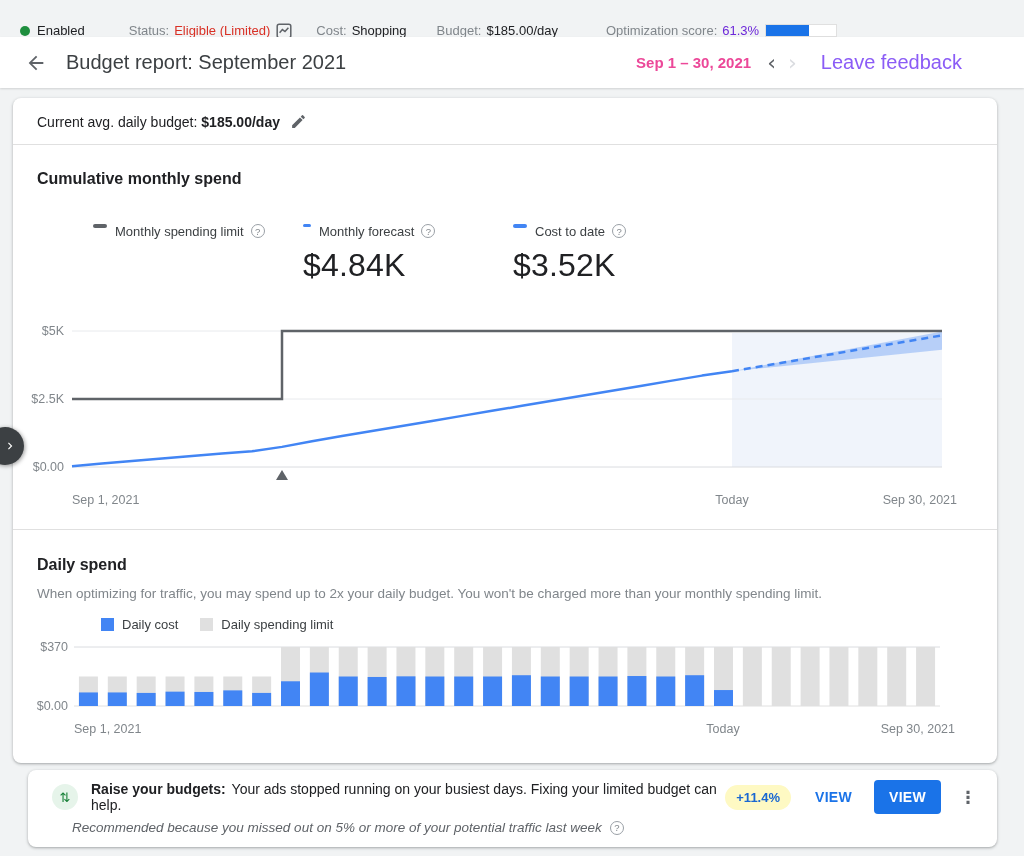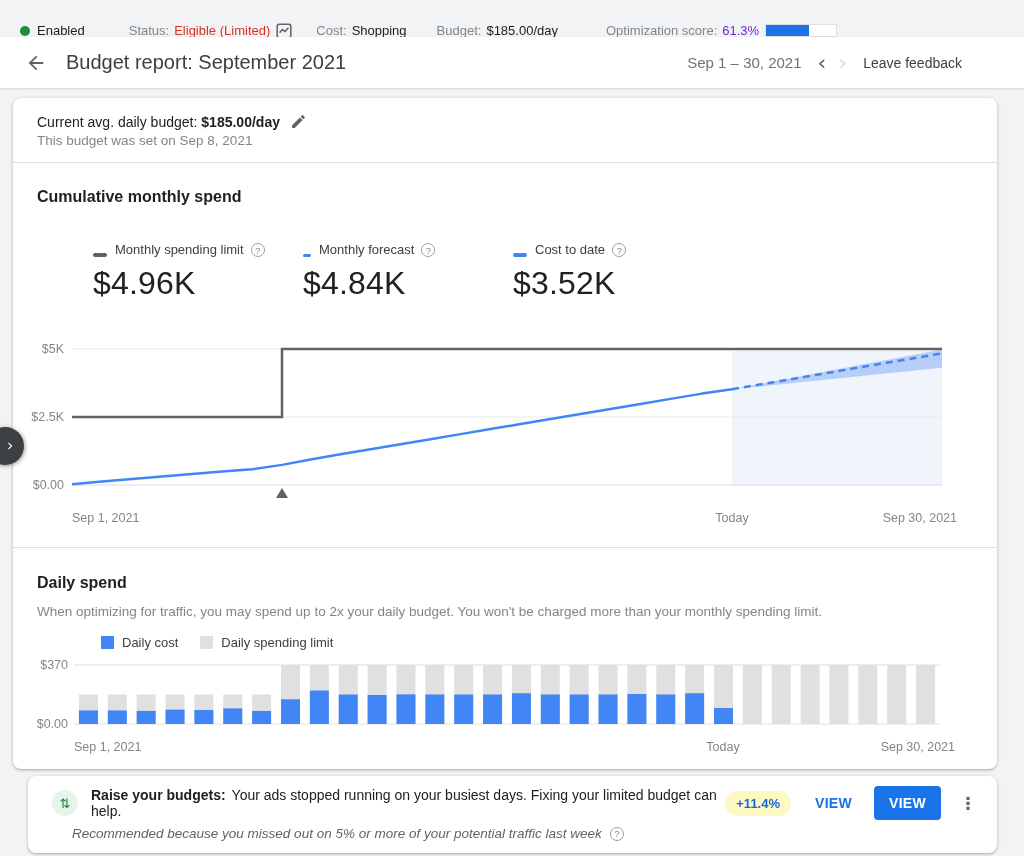--- a/index.html
+++ b/index.html
@@ -22,61 +22,61 @@
   .chart-box-icon { margin-left:6px; display:inline-flex; cursor:pointer; }
   .opt-val { color:#6d28d9; font-weight:500; margin-right:6px; }
   .opt-bar { width:72px; height:13px; background:#ffffff; border:1px solid #e0e0e0; overflow:hidden; }
   .opt-fill { height:100%; background:#1a73e8; }
   
   .header { height:51px; background:#fff; display:flex; align-items:center; padding:0 20px 0 22px;
             box-shadow:0 1px 2px rgba(0,0,0,.14); position:relative; z-index:2; }
   .back-btn { width:28px; height:28px; display:flex; align-items:center; justify-content:center; cursor:pointer; border-radius:50%; }
   .page-title { font-size:20px; color:#3c4043; margin-left:16px; flex:0 0 auto; }
   .header-right { margin-left:auto; display:flex; align-items:center; padding-right:42px; }
-  .date-range { font-size:15px; font-weight:400; color:#737373; cursor:pointer; }
+  .date-range { font-size:15px; font-weight:700; color:#ec4899; cursor:pointer; }
   .chev { font-size:22px; line-height:1; padding:0 6px; cursor:pointer; font-family:"DejaVu Sans",sans-serif; }
   .chev-prev { color:#5f6368; margin-left:10px; }
   .chev-next { color:#dadce0; }
-  .feedback { color:#404040; font-size:14px; margin-left:10px; cursor:pointer; }
+  .feedback { color:#8b5cf6; font-size:20px; margin-left:18px; cursor:pointer; }
   
   .card { background:#fff; border-radius:8px; margin:0 27px 0 28px;
           box-shadow:0 1px 2px rgba(60,64,67,.28), 0 1px 3px 1px rgba(60,64,67,.12); }
   .main-card { margin-top:10px; }
   
   .budget-summary { padding:15px 24px 14px 24px; border-bottom:1px solid #e0e0e0; }
   .bs-line1 { font-size:14px; display:flex; align-items:center; }
   .bs-line1 b { margin-left:4px; }
   .edit-btn { margin-left:10px; cursor:pointer; display:inline-flex; }
   .bs-line2 { font-size:13.5px; color:#80868b; margin-top:3px; }
   
   .section { padding-top:25px; }
   .section-heading { font-size:16px; font-weight:700; color:#202124; margin:0 24px; }
   .kpi-row { display:flex; margin:36px 0 0 80px; }
   .kpi { width:210px; }
-  .kpi-head { display:flex; align-items:flex-end; font-size:13px; color:#3c4043; }
+  .kpi-head { display:flex; align-items:flex-start; font-size:13px; color:#3c4043; }
   .marker { border-radius:2px; margin-right:8px; flex:0 0 auto; }
   .marker-limit { width:14px; height:4px; background:#5f6368; }
   .marker-forecast { width:8px; height:3px; background:#4285f4; }
   .marker-cost { width:14px; height:4px; background:#4285f4; }
   .help-icon { width:14px; height:14px; border:1px solid #9aa0a6; border-radius:50%; margin-left:7px;
                display:inline-flex; align-items:center; justify-content:center; cursor:pointer; flex:0 0 auto; }
   .help-icon::after { content:"?"; font-size:9.5px; color:#80868b; }
   .kpi-value { font-size:32px; color:#202124; margin-top:8px; letter-spacing:.2px; }
   .chart-wrap { position:relative; height:195px; margin-top:30px; }
   .chart-wrap svg { position:absolute; left:0; top:0; display:block; }
   .x-label { position:absolute; font-size:12.5px; color:#80868b; white-space:nowrap; }
   .divider { border:none; border-top:1px solid #e0e0e0; margin:20px 0 0 0; }
   
   .daily-desc { font-size:13.5px; color:#80868b; margin:12px 24px 0 24px; }
   .daily-legend { display:flex; align-items:center; margin:16px 0 0 88px; font-size:13px; color:#3c4043; }
   .legend-sq { width:13px; height:13px; margin-right:8px; flex:0 0 auto; }
   .daily-legend .item { display:flex; align-items:center; margin-right:22px; }
   .daily-chart-wrap { position:relative; height:100px; margin-top:8px; }
   .daily-chart-wrap svg { position:absolute; left:0; top:0; display:block; }
-  .main-card { padding-bottom:11px;margin-left:13px; }
+  .main-card { padding-bottom:23px;margin-left:13px; }
   
   .rec-card { margin-top:7px; padding:10px 18px 12px 24px; }
   .rec-row1 { display:flex; align-items:center; }
   .rec-icon { width:26px; height:26px; border-radius:50%; background:#e6f4ea; display:flex; align-items:center; justify-content:center; flex:0 0 auto; }
   .rec-icon::after { content:"⇅"; color:#188038; font-size:13px; font-family:"DejaVu Sans",sans-serif; }
   .rec-text { margin-left:13px; font-size:14px; }
   .rec-text b { margin-right:6px; }
   .rec-controls { margin-left:auto; display:flex; align-items:center; }
   .uplift-pill { background:#fef9c3; color:#1967d2; font-size:13px; font-weight:700; border-radius:13px; padding:5px 11px; }
   .view-btn { color:#1a73e8; font-size:14px; font-weight:700; margin-left:24px; cursor:pointer; letter-spacing:.3px; }
@@ -153,34 +153,32 @@
   <div class="budget-summary">
     <div class="bs-line1">
       <span>Current avg. daily budget:</span>
       <b>$185.00/day</b>
       <span class="edit-btn">
         <svg width="17" height="17" viewBox="0 0 24 24">
             <path fill="#5f6368" d="M3 17.25V21h3.75L17.81 9.94l-3.75-3.75L3 17.25zM20.71 7.04c.39-.39.39-1.02 0-1.41l-2.34-2.34a.9959.9959 0 0 0-1.41 0l-1.83 1.83 3.75 3.75 1.83-1.83z"></path>
           </svg>
       </span>
     </div>
-    <div class="bs-line2">This budget was set on Sep 8, 2021</div>
   </div>
 
   <div class="section">
     <div class="section-heading">Cumulative monthly spend</div>
 
     <div class="kpi-row">
       <div class="kpi">
         <div class="kpi-head">
           <span class="marker marker-limit"></span>
           <span>Monthly spending limit</span>
           <span class="help-icon"></span>
         </div>
-        <div class="kpi-value">$4.96K</div>
       </div>
       <div class="kpi">
         <div class="kpi-head">
           <span class="marker marker-forecast"></span>
           <span>Monthly forecast</span>
           <span class="help-icon"></span>
         </div>
         <div class="kpi-value">$4.84K</div>
       </div>
       <div class="kpi">

